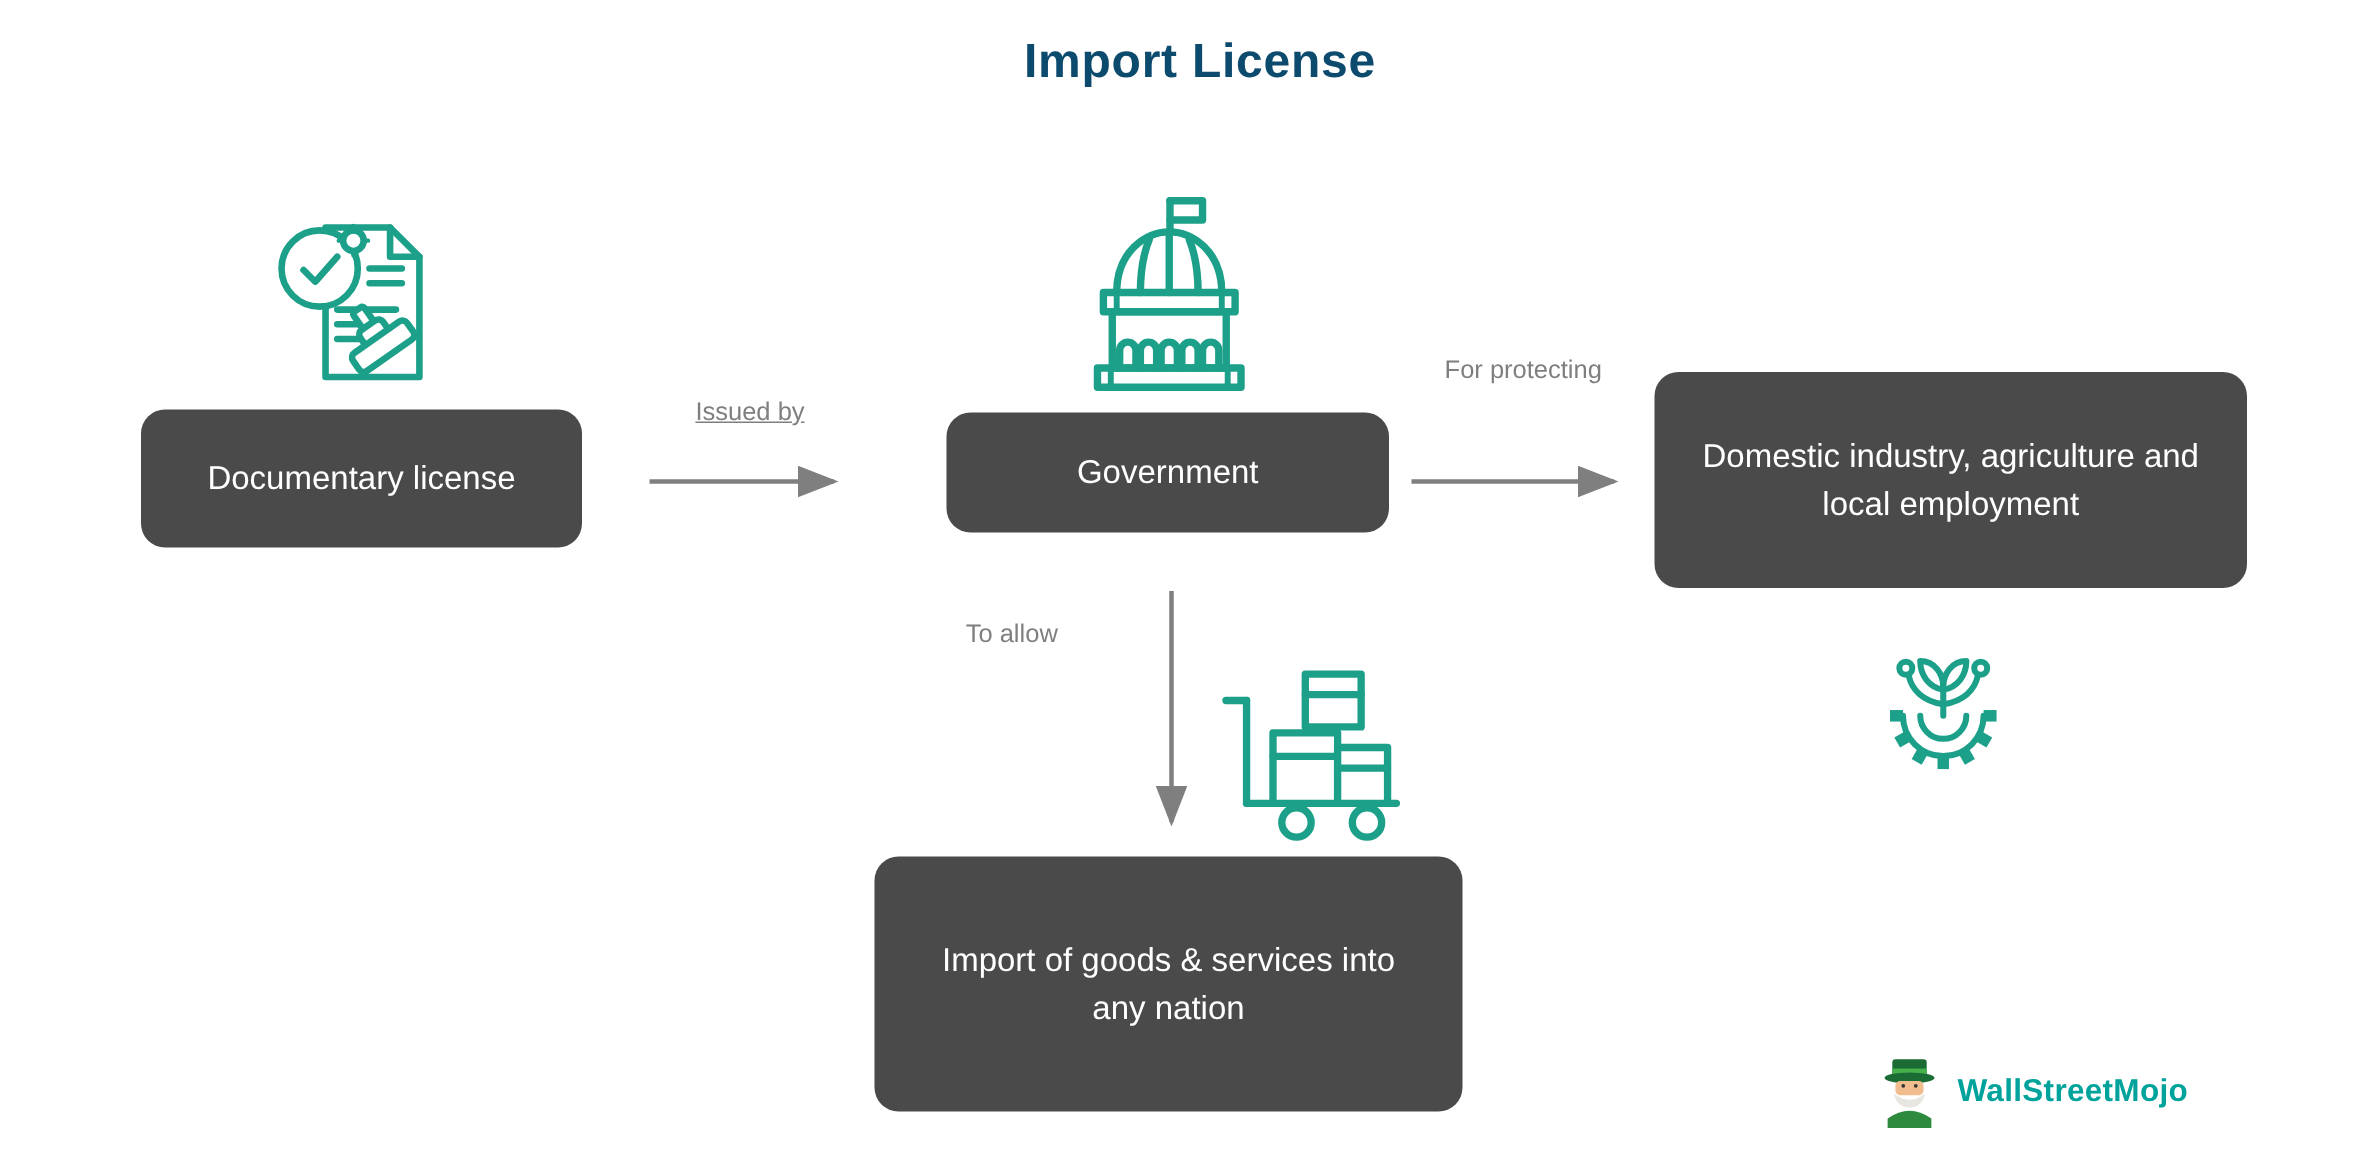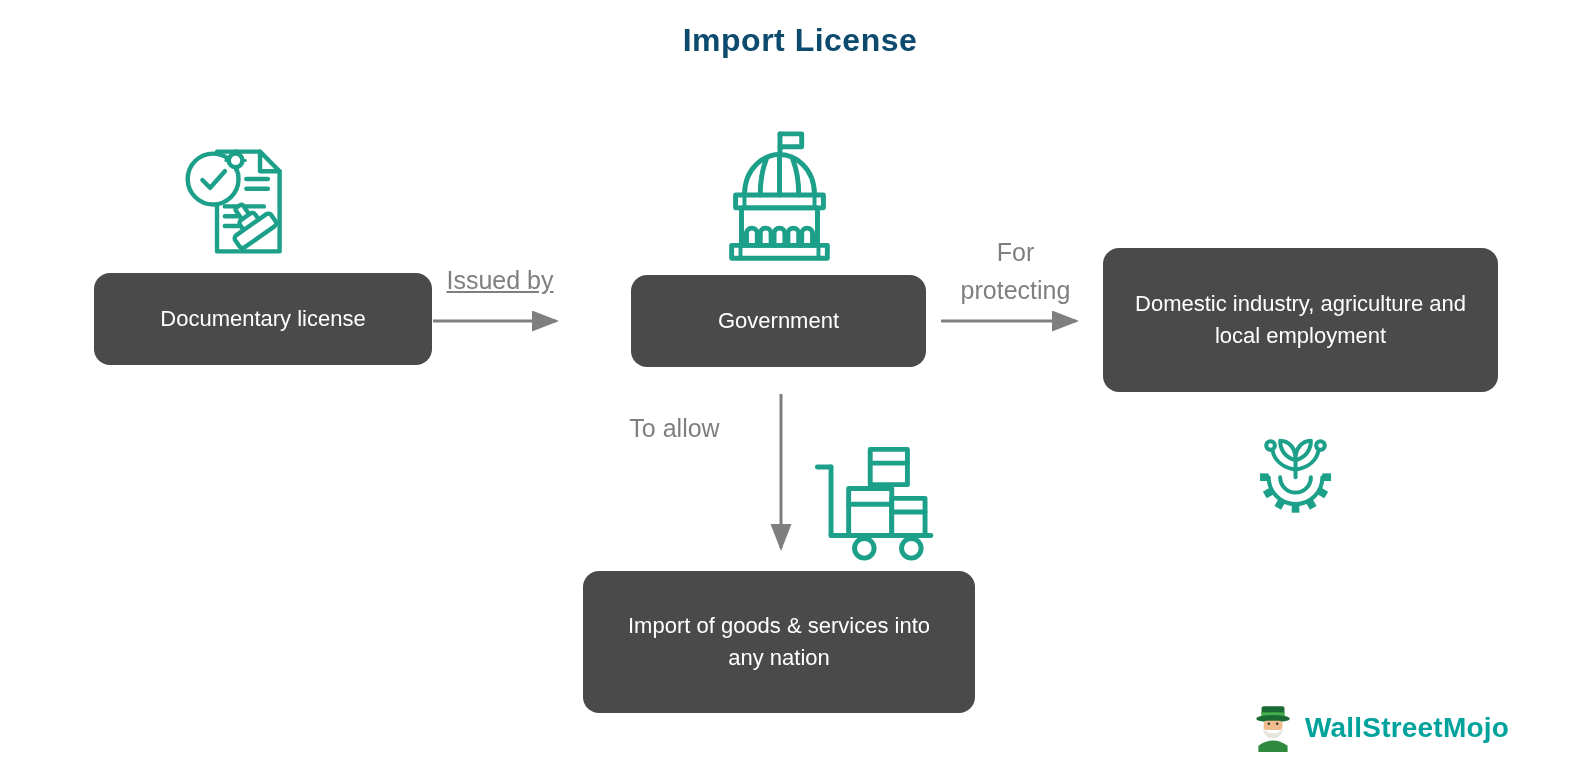--- a/index.html
+++ b/index.html
@@ -9,40 +9,40 @@
   }
   .title{
     position:absolute;left:12px;top:22px;width:100%;text-align:center;
     font-size:32px;font-weight:700;color:#0c4a6e;letter-spacing:0.5px;
   }
   .node{
     position:absolute;background:#4a4a4a;border-radius:16px;color:#ffffff;
     display:flex;align-items:center;justify-content:center;text-align:center;
     font-size:22px;line-height:1.45;padding:8px 22px;box-sizing:border-box;
   }
-  .node-documentary{left:94px;top:273px;width:338px;height:92px;}
-  .node-government{left:631px;top:275px;width:295px;height:92px;}
+  .node-documentary{left:94px;top:273px;width:294px;height:92px;}
+  .node-government{left:631px;top:275px;width:295px;height:80px;}
   .node-domestic{left:1103px;top:248px;width:395px;height:144px;padding:0 26px;}
-  .node-import{left:583px;top:571px;width:392px;height:142px;padding:8px 28px;}
+  .node-import{left:583px;top:571px;width:392px;height:170px;padding:8px 28px;}
   .edge-label{
-    position:absolute;color:#7f7f7f;font-size:25px;line-height:1.5;text-align:center;
+    position:absolute;color:#7f7f7f;font-size:17px;line-height:1.5;text-align:center;
   }
   .lbl-issued{left:425px;top:262px;width:150px;text-decoration:underline;}
   .lbl-protecting{left:953px;top:234px;width:125px;}
   .lbl-allow{left:622px;top:410px;width:105px;}
   .icon{position:absolute;}
   .icon-license{left:174px;top:136px;width:132px;height:132px;}
   .icon-government{left:704px;top:124px;width:150px;height:148px;}
   .icon-cart{left:810px;top:420px;width:140px;height:142px;}
   .icon-plant{left:1236px;top:410px;width:120px;height:120px;}
   .arrow-layer{position:absolute;left:0;top:0;width:1576px;height:783px;pointer-events:none;}
   .logo{
     position:absolute;left:1250px;top:703px;display:flex;align-items:center;gap:9px;
   }
-  .logo-text{font-size:28px;font-weight:700;color:#00a39b;letter-spacing:0.2px;}
+  .logo-text{font-size:21px;font-weight:700;color:#00a39b;letter-spacing:0.2px;}
   svg.teal{stroke:#1ca089;fill:none;stroke-linecap:round;stroke-linejoin:round;}
 </style>
 </head>
 <body>
 
 <div class="canvas">
 
   <div class="title">Import License</div>
 
   <svg class="arrow-layer">

